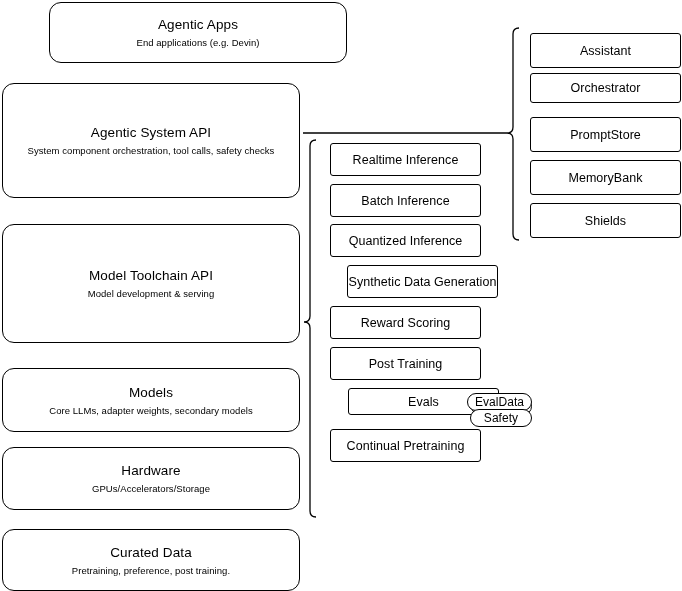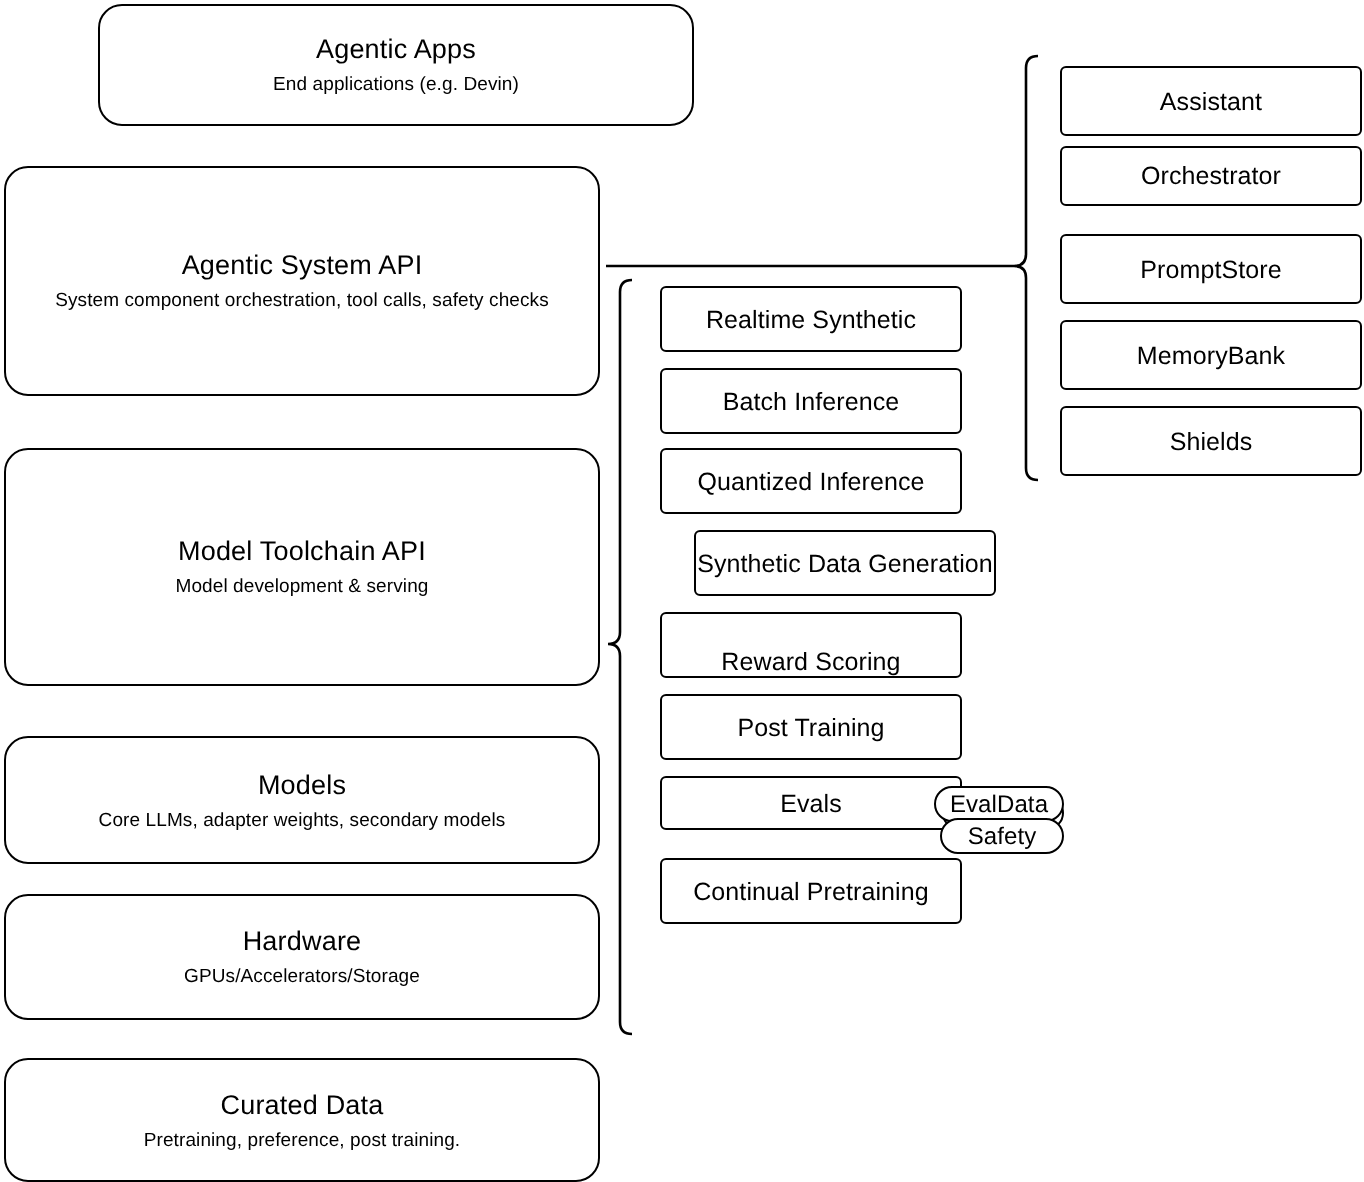--- a/index.html
+++ b/index.html
@@ -128,38 +128,38 @@
     <div class="layer-title">Hardware</div>
     <div class="layer-sub">GPUs/Accelerators/Storage</div>
   </div>
 
   <div class="layer-box" style="left: 2px; top: 529px; width: 298px; height: 62px;">
     <div class="layer-title">Curated Data</div>
     <div class="layer-sub">Pretraining, preference, post training.</div>
   </div>
 
   <div class="item-box" style="left: 330px; top: 143px; width: 151px; height: 33px;">
-    <span>Realtime Synthetic</span>
+    <span>Realtime Inference</span>
   </div>
   <div class="item-box" style="left: 330px; top: 224px; width: 151px; height: 33px;">
     <span>Quantized Inference</span>
   </div>
   <div class="item-box" style="left: 330px; top: 184px; width: 151px; height: 33px;">
     <span>Batch Inference</span>
   </div>
   <div class="item-box" style="left: 347px; top: 265px; width: 151px; height: 33px;">
     <span>Synthetic Data Generation</span>
   </div>
-  <div class="item-box" style="left: 330px; top: 306px; width: 151px; height: 33px; align-items: flex-end;">
+  <div class="item-box" style="left: 330px; top: 306px; width: 151px; height: 33px;">
     <span>Reward Scoring</span>
   </div>
   <div class="item-box" style="left: 330px; top: 347px; width: 151px; height: 33px;">
     <span>Post Training</span>
   </div>
-  <div class="item-box" style="left: 330px; top: 388px; width: 151px; height: 27px; text-align: right;">
+  <div class="item-box" style="left: 348px; top: 388px; width: 151px; height: 27px; text-align: right;">
     <span>Evals</span>
   </div>
   <div class="item-box" style="left: 330px; top: 429px; width: 151px; height: 33px;">
     <span>Continual Pretraining</span>
   </div>
 
   <div class="item-box" style="left: 530px; top: 33px; width: 151px; height: 35px;">
     <span>Assistant</span>
   </div>
   <div class="item-box" style="left: 530px; top: 73px; width: 151px; height: 30px;">

